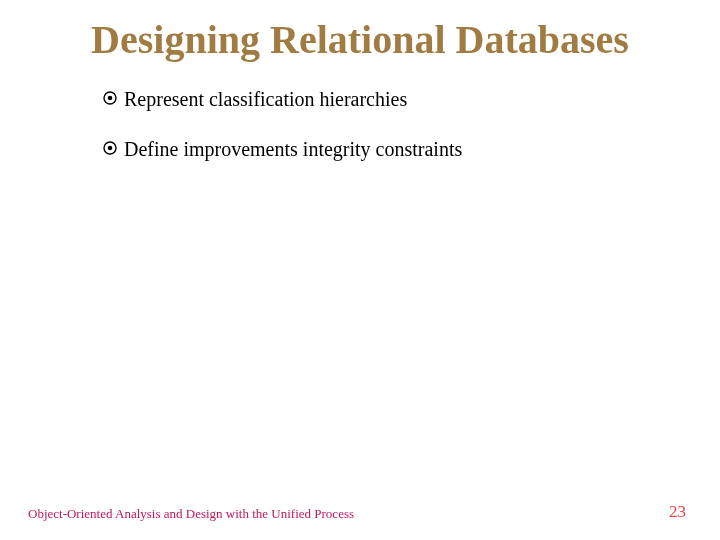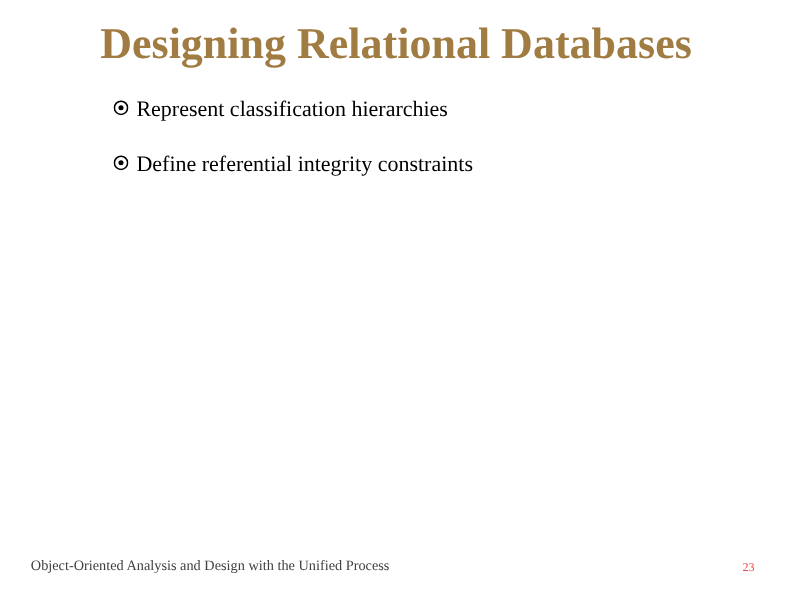--- a/index.html
+++ b/index.html
@@ -46,28 +46,28 @@
     justify-content: center;
     padding-top: 4px;
   }
   .bullet svg { display: block; }
   .item-text { flex: 1 1 auto; }
   .footer-left {
     position: absolute;
     left: 28px;
     bottom: 18px;
     font-size: 13px;
-    color: #404040;
+    color: #be185d;
     font-family: Liberation Serif, serif;
   }
   .footer-right {
     position: absolute;
     right: 34px;
     bottom: 18px;
-    font-size: 11px;
+    font-size: 17px;
     color: #ef4444;
   }
 </style>
 </head>
 <body>
 
 <div class="slide">
 
   <div class="title">
     <div>Designing Relational Databases</div>
@@ -85,21 +85,21 @@
       <span class="item-text">Represent classification hierarchies</span>
     </div>
 
     <div class="item">
       <span class="bullet">
         <svg width="14" height="14" viewBox="0 0 14 14">
           <circle cx="7" cy="7" r="6" fill="none" stroke="#000" stroke-width="1.4"></circle>
           <circle cx="7" cy="7" r="2.3" fill="#000"></circle>
         </svg>
       </span>
-      <span class="item-text">Define referential integrity constraints</span>
+      <span class="item-text">Define improvements integrity constraints</span>
     </div>
 
 
 
   </div>
 
   <div class="footer-left">Object-Oriented Analysis and Design with the Unified Process</div>
   <div class="footer-right">23</div>
 
 </div>

